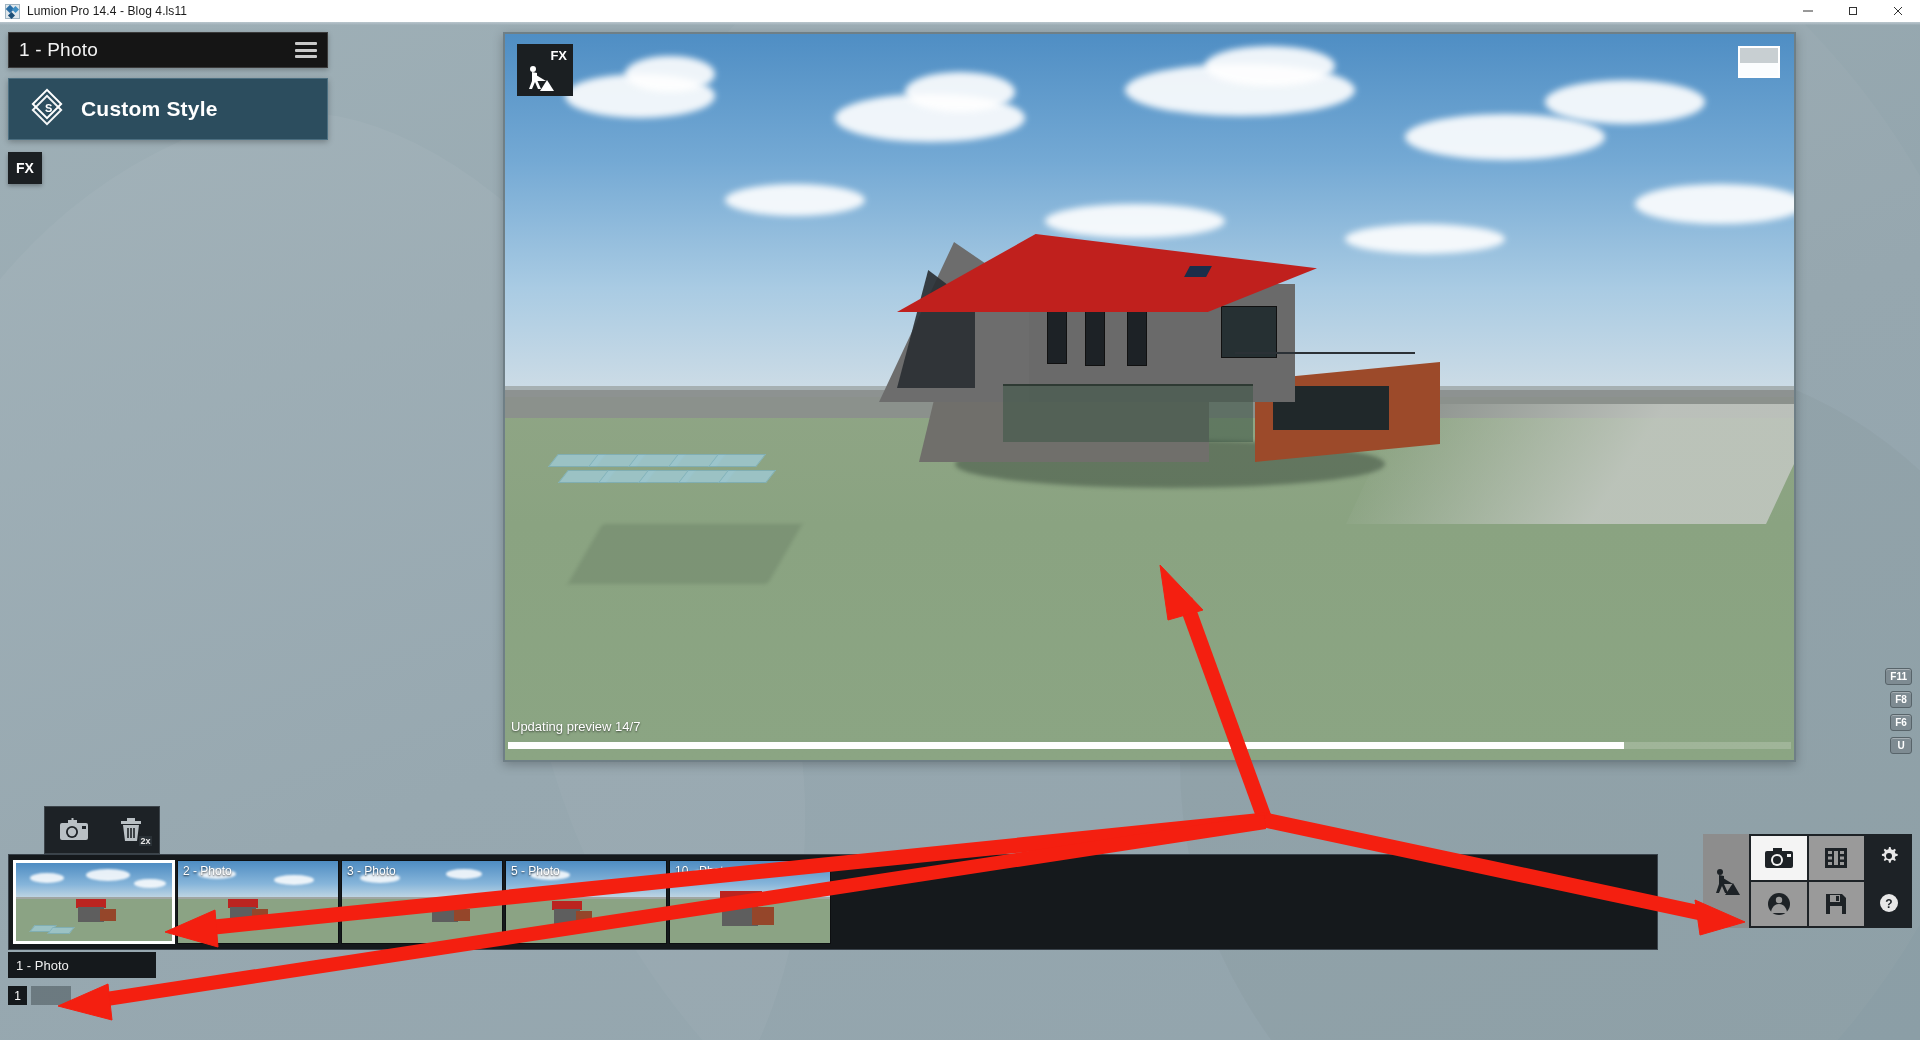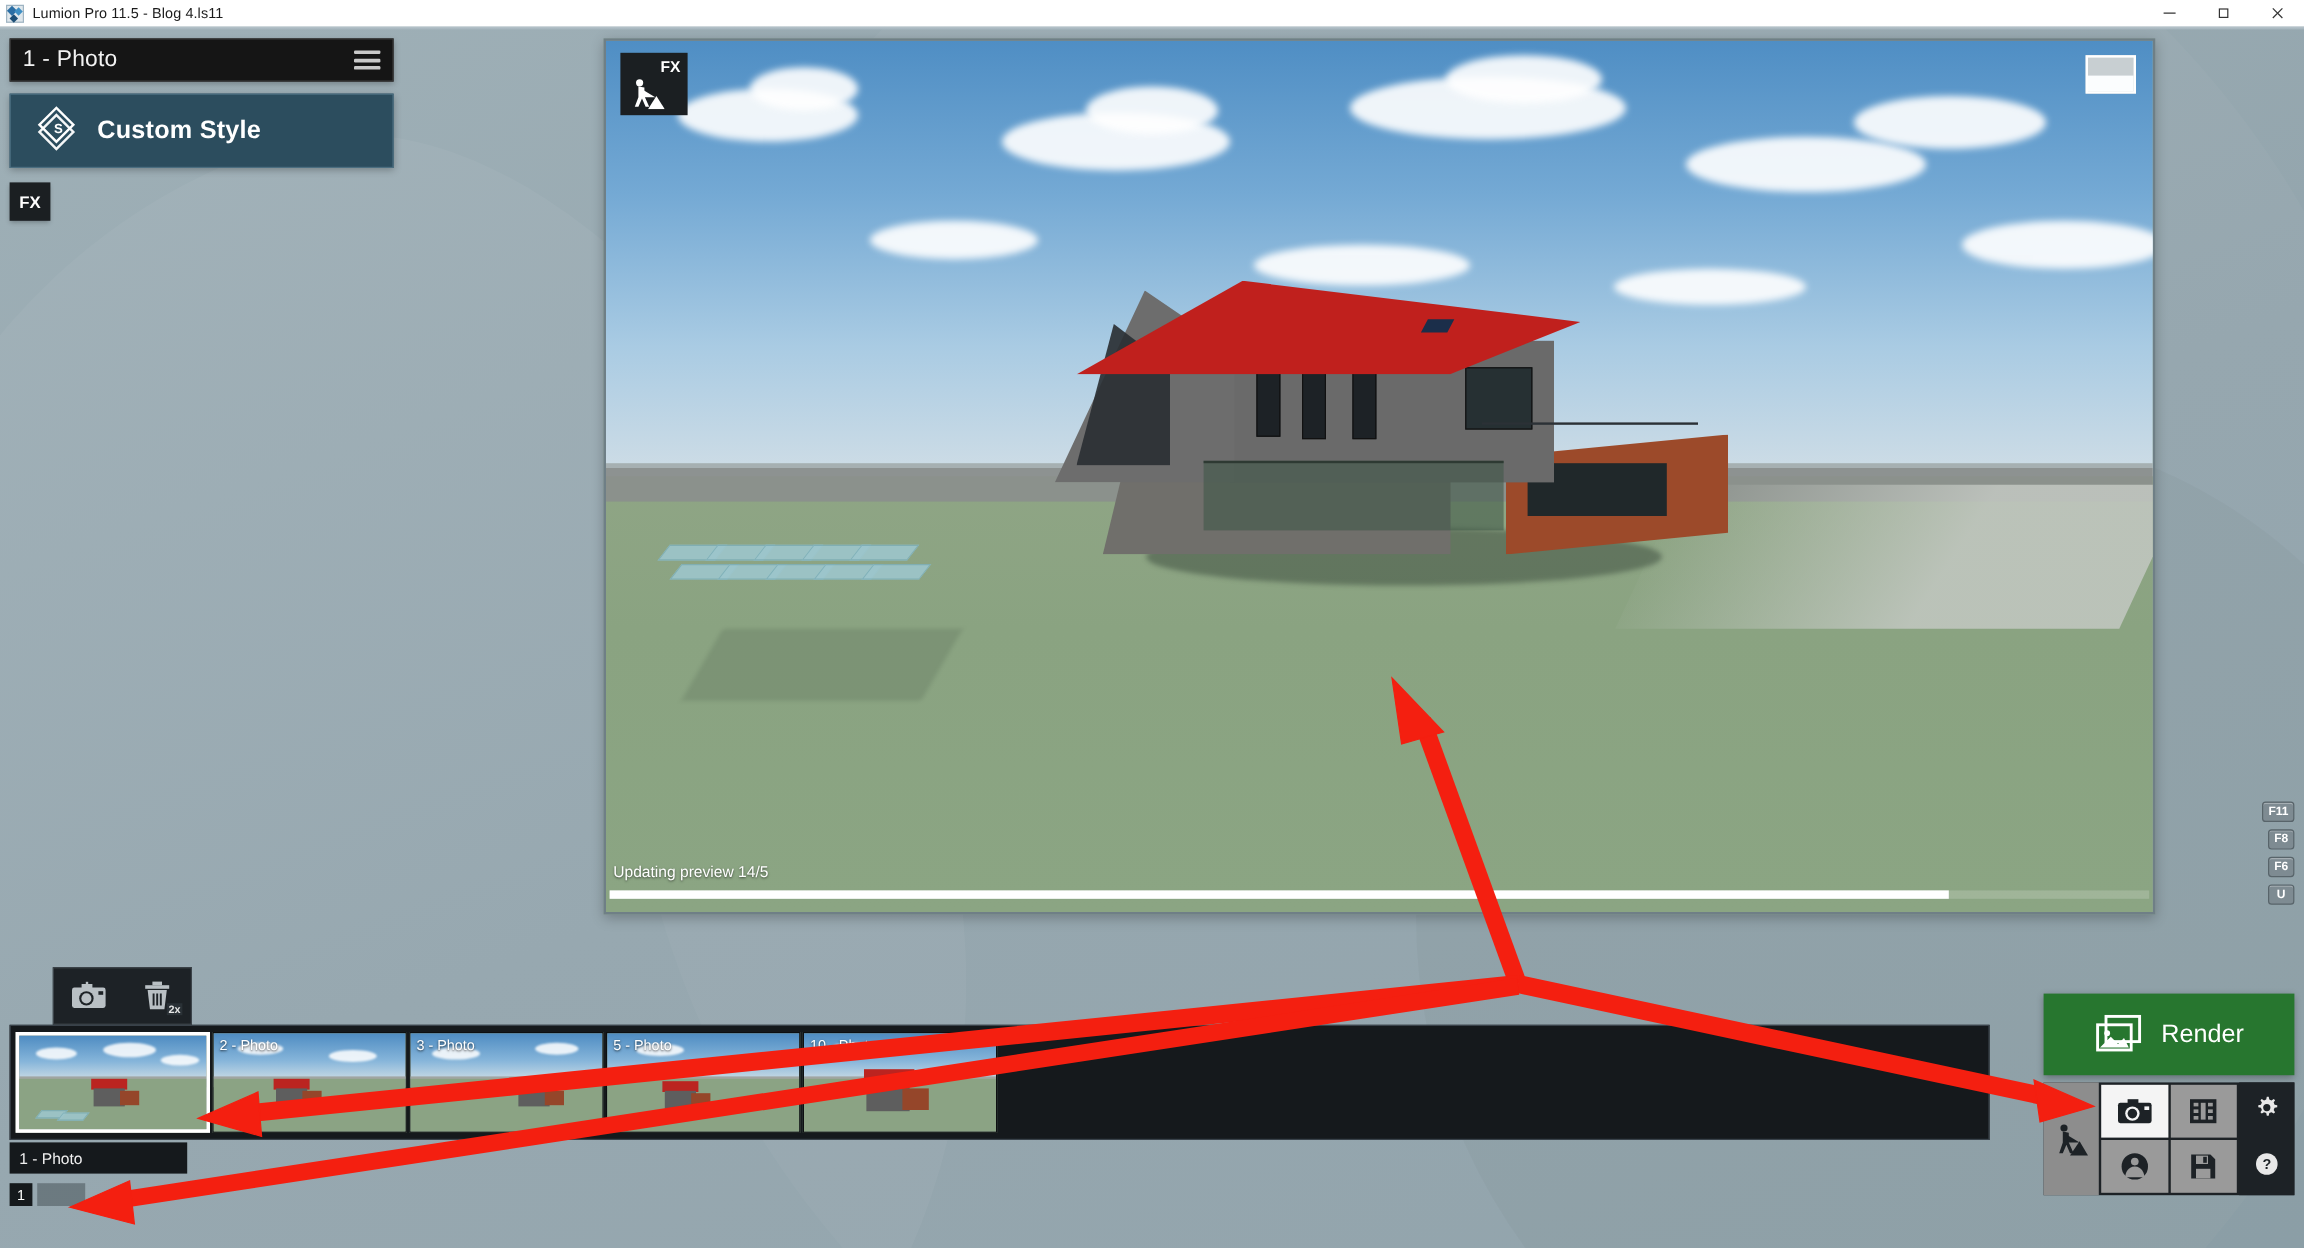--- a/index.html
+++ b/index.html
@@ -178,21 +178,21 @@
     <div class="swoosh3"></div>
 </div>
 
 <div class="titlebar">
   <div class="tb-icon">
     <div class="sq"></div>
       <div class="d1"></div>
       <div class="d2"></div>
       <div class="d3"></div>
   </div>
-  <div class="tb-title">Lumion Pro 11.5  - Blog 4.ls11</div>
+  <div class="tb-title">Lumion Pro 14.4  - Blog 4.ls11</div>
   <div class="tb-spacer"></div>
   <div class="wbtn">
     <svg width="12" height="12" viewBox="0 0 12 12">
         <line x1="1" y1="6" x2="11" y2="6" stroke="#333" stroke-width="1"></line>
       </svg>
   </div>
   <div class="wbtn">
     <svg width="12" height="12" viewBox="0 0 12 12">
         <rect x="2.5" y="2.5" width="7" height="7" fill="none" stroke="#333" stroke-width="1"></rect>
       </svg>
@@ -293,21 +293,21 @@
       <path d="M8 9 L8 18 L5 26 L8 26 L11 19 L14 26 L17 26 L13 17 L13 10 Z" fill="#fff"></path>
       <path d="M12 12 L22 18 L12 18 Z" fill="#fff"></path>
       <path d="M16 28 L30 28 L23 17 Z" fill="#fff"></path>
     </svg>
   </div>
 
   <div class="vp-aspect">
     <div class="bot"></div>
   </div>
 
-  <div class="vp-status">Updating preview 14/5</div>
+  <div class="vp-status">Updating preview 14/7</div>
   <div class="vp-progress">
     <div class="bar" id="progress-bar" style="width: 87%;"></div>
   </div>
 </div>
 
 <div class="hotkeys">
   <div class="keycap">F11</div>
   <div class="keycap">F8</div>
   <div class="keycap">F6</div>
   <div class="keycap">U</div>
@@ -408,29 +408,20 @@
 </div>
 
 <div class="sel-caption">1 - Photo</div>
 
 <div class="pager">
   <div class="num">1</div>
   <div class="dots"></div>
 </div>
 
 <div class="renderpanel">
-  <div class="renderbtn">
-    <svg width="42" height="34" viewBox="0 0 42 34">
-      <rect x="10" y="2" width="28" height="21" fill="none" stroke="#fff" stroke-width="2.4"></rect>
-      <rect x="3" y="9" width="28" height="21" fill="none" stroke="#fff" stroke-width="2.4"></rect>
-      <circle cx="11" cy="16" r="2.4" fill="#fff"></circle>
-      <path d="M5 28 L14 19 L20 25 L25 20 L29 28 Z" fill="#fff"></path>
-    </svg>
-    <span class="lbl">Render</span>
-  </div>
 
   <div class="modegrid">
     <div class="modecol-left">
       <svg width="30" height="30" viewBox="0 0 30 30">
         <circle cx="9" cy="6" r="3" fill="#1d2226"></circle>
         <path d="M8 9 L8 18 L5 27 L8 27 L11 20 L14 27 L17 27 L13 18 L13 10 Z" fill="#1d2226"></path>
         <path d="M12 12 L22 18 L12 18 Z" fill="#1d2226"></path>
         <path d="M14 29 L29 29 L22 17 Z" fill="#1d2226"></path>
       </svg>
     </div>

